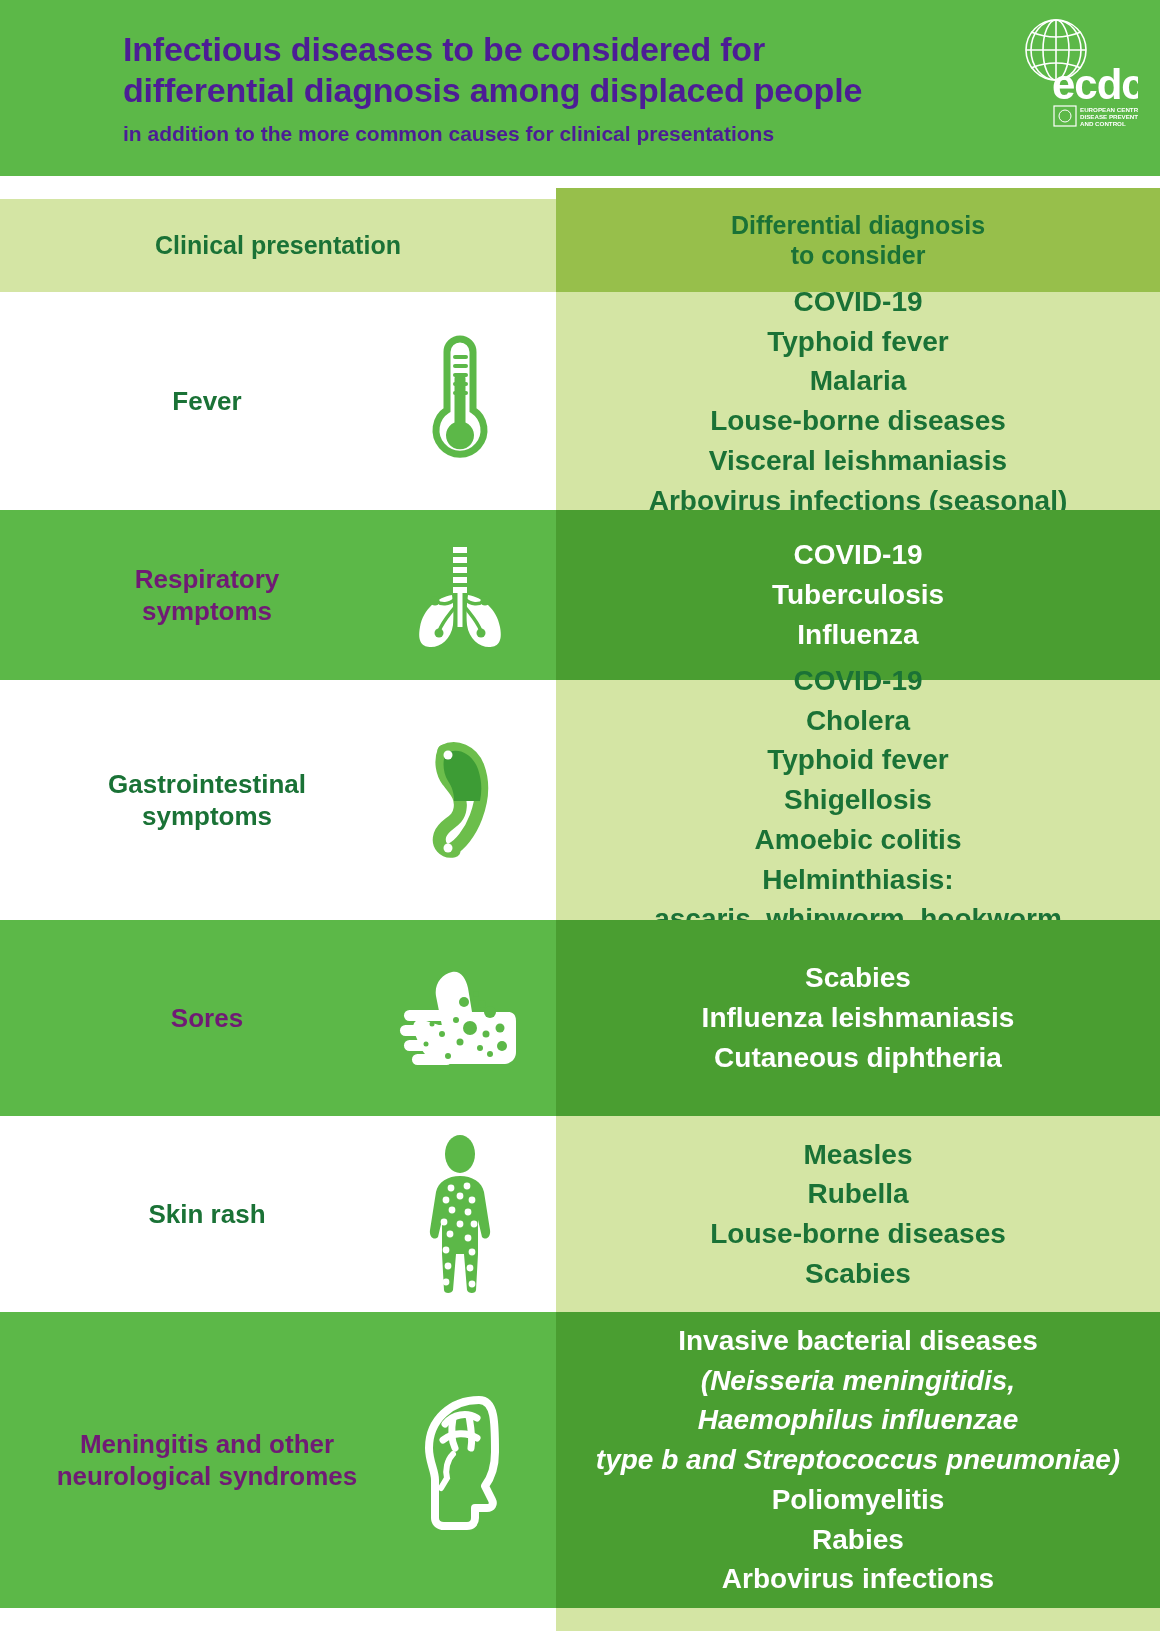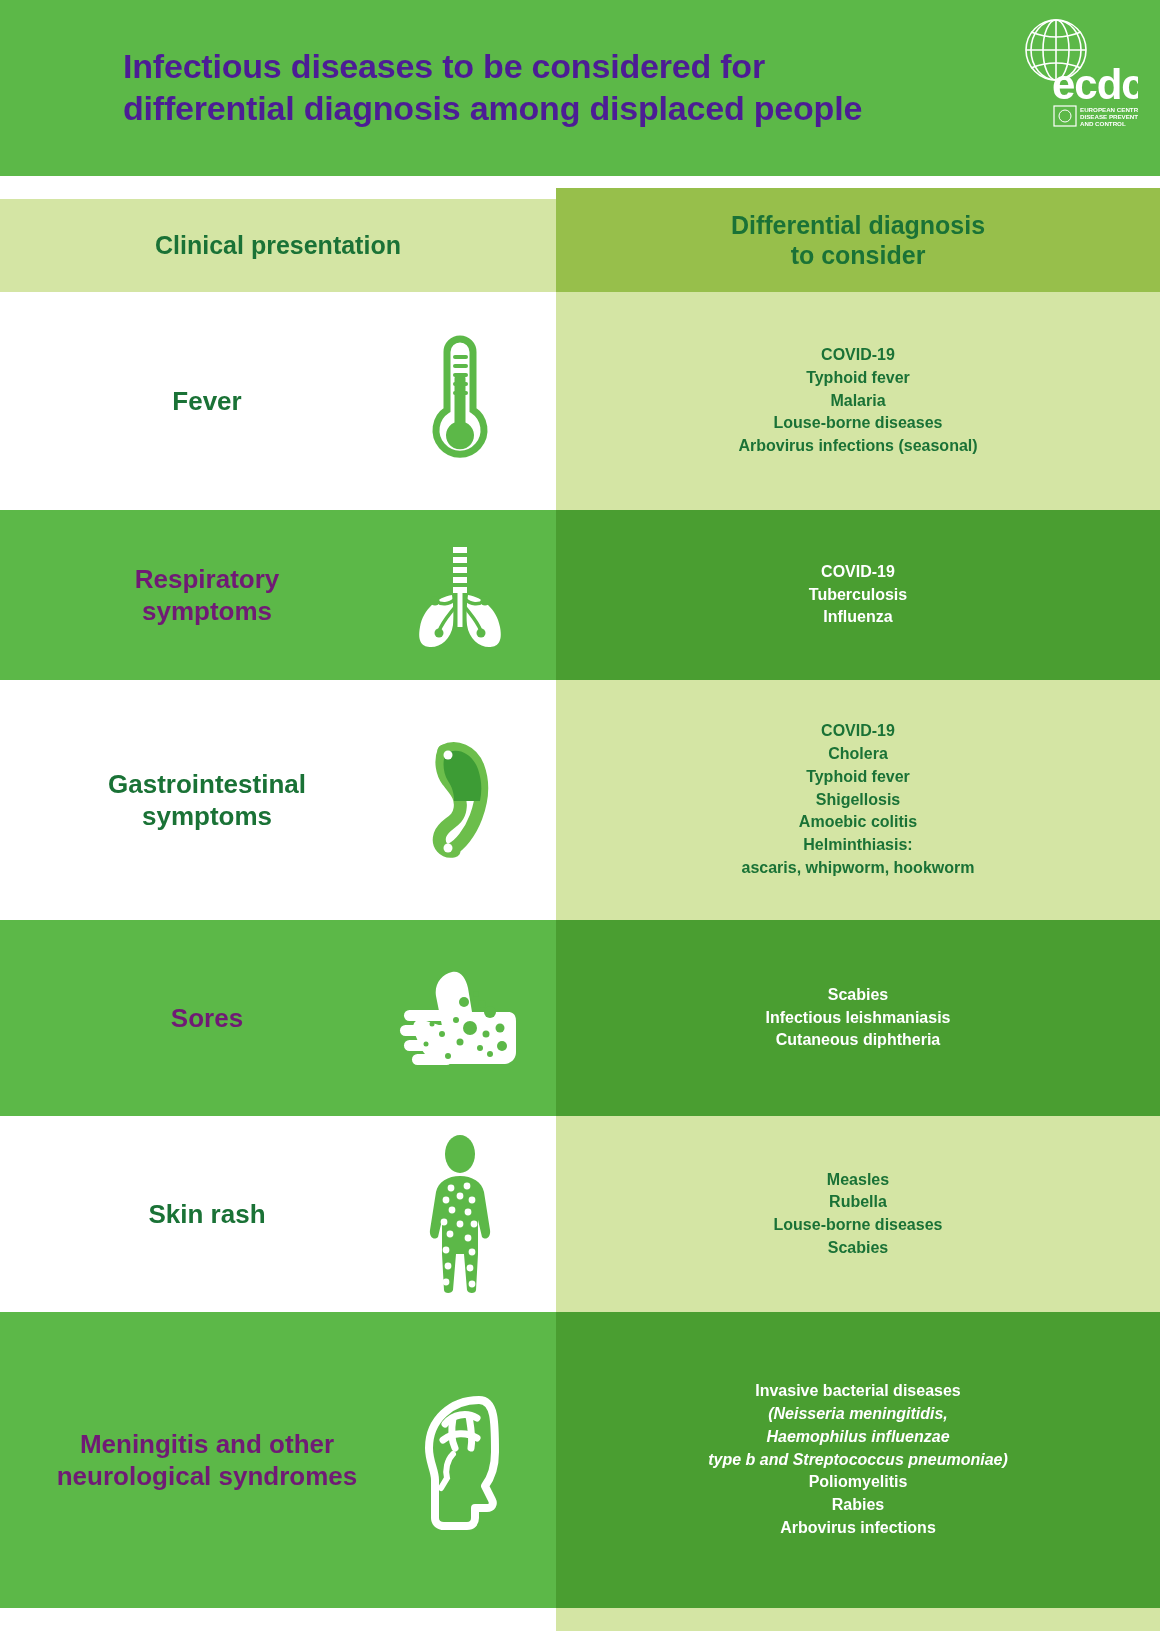--- a/index.html
+++ b/index.html
@@ -123,40 +123,41 @@
     width: 170px;
     display: flex;
     align-items: center;
     justify-content: center;
     flex-shrink: 0;
     padding-right: 22px;
   }
   .icon-slot svg { display: block; }
 
   .dx-list {
-    font-size: 16px;
+    font-size: 28px;
     font-weight: bold;
     line-height: 1.42;
   }
   .dx-list .ital { font-style: italic; }
 
   
   .row-partial { height: 23px; }
   .row-partial .cell-left  { background: #ffffff; }
   .row-partial .cell-right { background: #d4e5a4; }
 </style>
 </head>
 <body>
 
 <div class="page">
 
   <div class="banner">
     <div class="banner-text">
       <div class="banner-title">Infectious diseases to be considered for
 differential diagnosis among displaced people</div>
+      <div class="banner-sub">in addition to the more common causes for clinical presentations</div>
     </div>
   </div>
 
   <div class="logo">
     <svg width="130" height="124" viewBox="0 0 130 124">
       <g fill="none" stroke="#ffffff" stroke-width="1.6">
         <circle cx="48" cy="36" r="30"></circle>
         <ellipse cx="48" cy="36" rx="13" ry="30"></ellipse>
         <ellipse cx="48" cy="36" rx="25" ry="30"></ellipse>
         <line x1="18" y1="36" x2="78" y2="36"></line>
@@ -207,20 +208,21 @@
             </g>
           </svg>
         </div>
       </div>
       <div class="cell-right">
         <div class="dx-list">
           <div>COVID-19</div>
           <div>Typhoid fever</div>
           <div>Malaria</div>
           <div>Louse-borne diseases</div>
+          <div>Visceral leishmaniasis</div>
           <div>Arbovirus infections (seasonal)</div>
         </div>
       </div>
     </div>
 
     <div class="row row-dark" style="height:170px">
       <div class="cell-left">
         <div class="presentation-label">Respiratory
 symptoms</div>
         <div class="icon-slot">
@@ -309,21 +311,21 @@
                 <circle cx="58" cy="90" r="3"></circle>
               <circle cx="36" cy="78" r="2.5"></circle>
                 <circle cx="100" cy="88" r="3"></circle>
             </g>
           </svg>
         </div>
       </div>
       <div class="cell-right">
         <div class="dx-list">
           <div>Scabies</div>
-          <div>Infectious leishmaniasis</div>
+          <div>Influenza leishmaniasis</div>
           <div>Cutaneous diphtheria</div>
         </div>
       </div>
     </div>
 
     <div class="row row-light" style="height:196px">
       <div class="cell-left">
         <div class="presentation-label">Skin rash</div>
         <div class="icon-slot">
           <svg width="96" height="160" viewBox="0 0 96 160">

